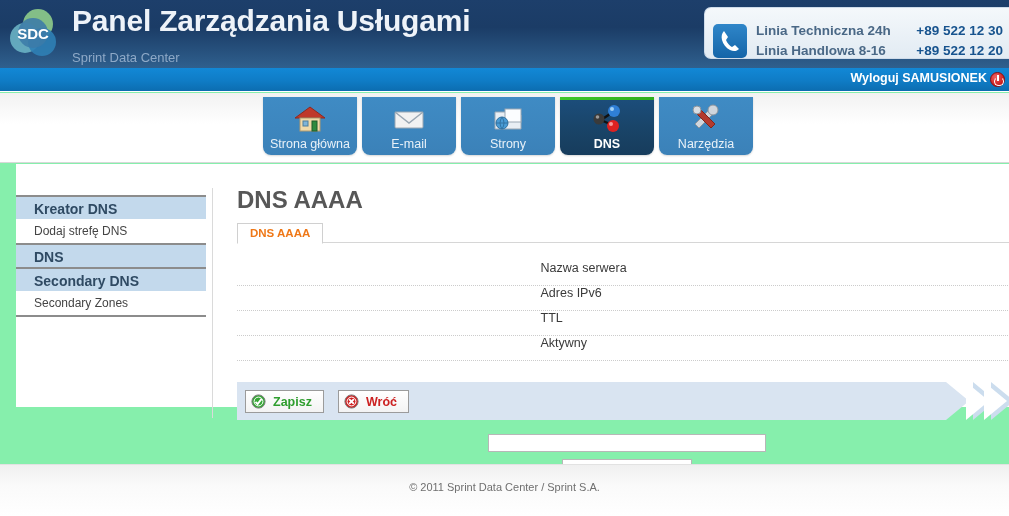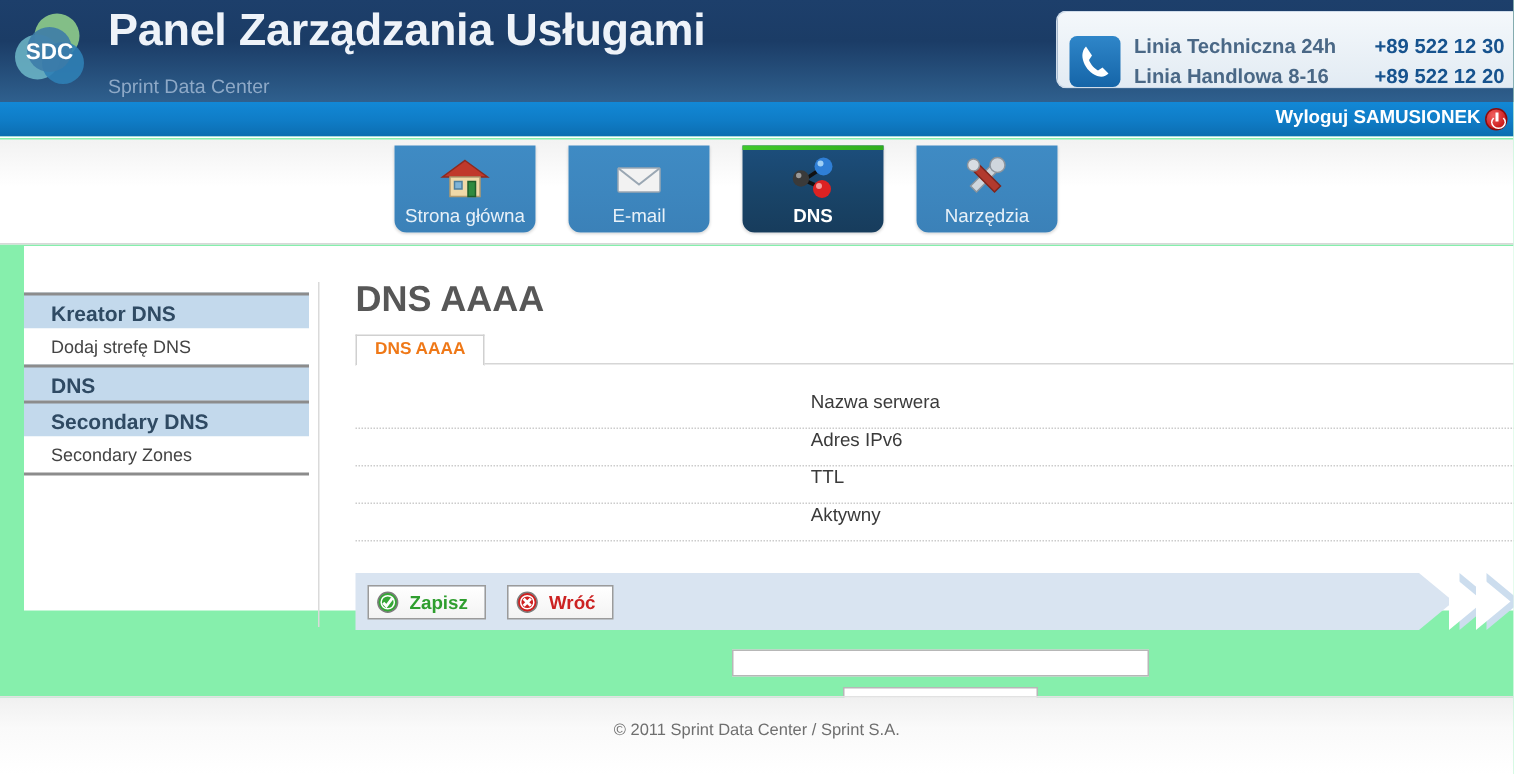--- a/index.html
+++ b/index.html
@@ -110,21 +110,21 @@
   }
 
   
   .navbar {
     position: absolute; left: 0; top: 93px;
     width: 1009px; height: 70px;
     background: linear-gradient(to bottom, #f2f2f2 0%, #ffffff 45%, #ffffff 100%);
   }
   .nav-tabs {
     position: absolute; left: 263px; top: 4px;
-    display: flex; gap: 22px;
+    display: flex; gap: 5px;
   }
   .tab {
     width: 94px; height: 58px;
     border-radius: 0 0 8px 8px;
     background: linear-gradient(to bottom, #3f8bc4 0%, #3d86be 55%, #3b81b8 100%);
     position: relative;
     cursor: pointer;
     box-shadow: 0 1px 2px rgba(0,0,0,0.16);
   }
   .tab.active {
@@ -391,20 +391,31 @@
       <div class="tab">
         <span class="tab-icon">
           <svg width="34" height="30" viewBox="0 0 34 30">
             <rect x="3" y="8" width="28" height="16" rx="1" fill="#f2f2f2" stroke="#9aa7b3"></rect>
             <polyline points="3,8 17,19 31,8" fill="none" stroke="#9aa7b3" stroke-width="1.4"></polyline>
           </svg>
         </span>
         <span class="tab-label">E-mail</span>
       </div>
 
+      <div class="tab">
+        <span class="tab-icon">
+          <svg width="34" height="30" viewBox="0 0 34 30">
+            <path d="M4 8 h10 l3 3 h13 v14 h-26 z" fill="#e8eef4" stroke="#9aa7b3"></path>
+            <rect x="14" y="5" width="16" height="13" fill="#fbfdff" stroke="#9aa7b3"></rect>
+            <circle cx="11" cy="19" r="6" fill="#4a9cd6" stroke="#2f6f9e"></circle>
+            <path d="M5 19 h12 M11 13 q4 6 0 12 q-4 -6 0 -12" stroke="#2f6f9e" fill="none" stroke-width="0.9"></path>
+          </svg>
+        </span>
+        <span class="tab-label">Strony</span>
+      </div>
 
       <div class="tab active">
         <span class="tab-icon">
           <svg width="34" height="30" viewBox="0 0 34 30">
             <line x1="11" y1="16" x2="23" y2="8" stroke="#111" stroke-width="2.4"></line>
             <line x1="11" y1="16" x2="22" y2="21" stroke="#111" stroke-width="2.4"></line>
             <circle cx="24" cy="7" r="6" fill="#2f7fd6"></circle>
             <circle cx="22" cy="5" r="2" fill="#9fd0f5"></circle>
             <circle cx="9" cy="15" r="5.5" fill="#3a3a3a"></circle>
             <circle cx="7.5" cy="13" r="1.8" fill="#9a9a9a"></circle>

